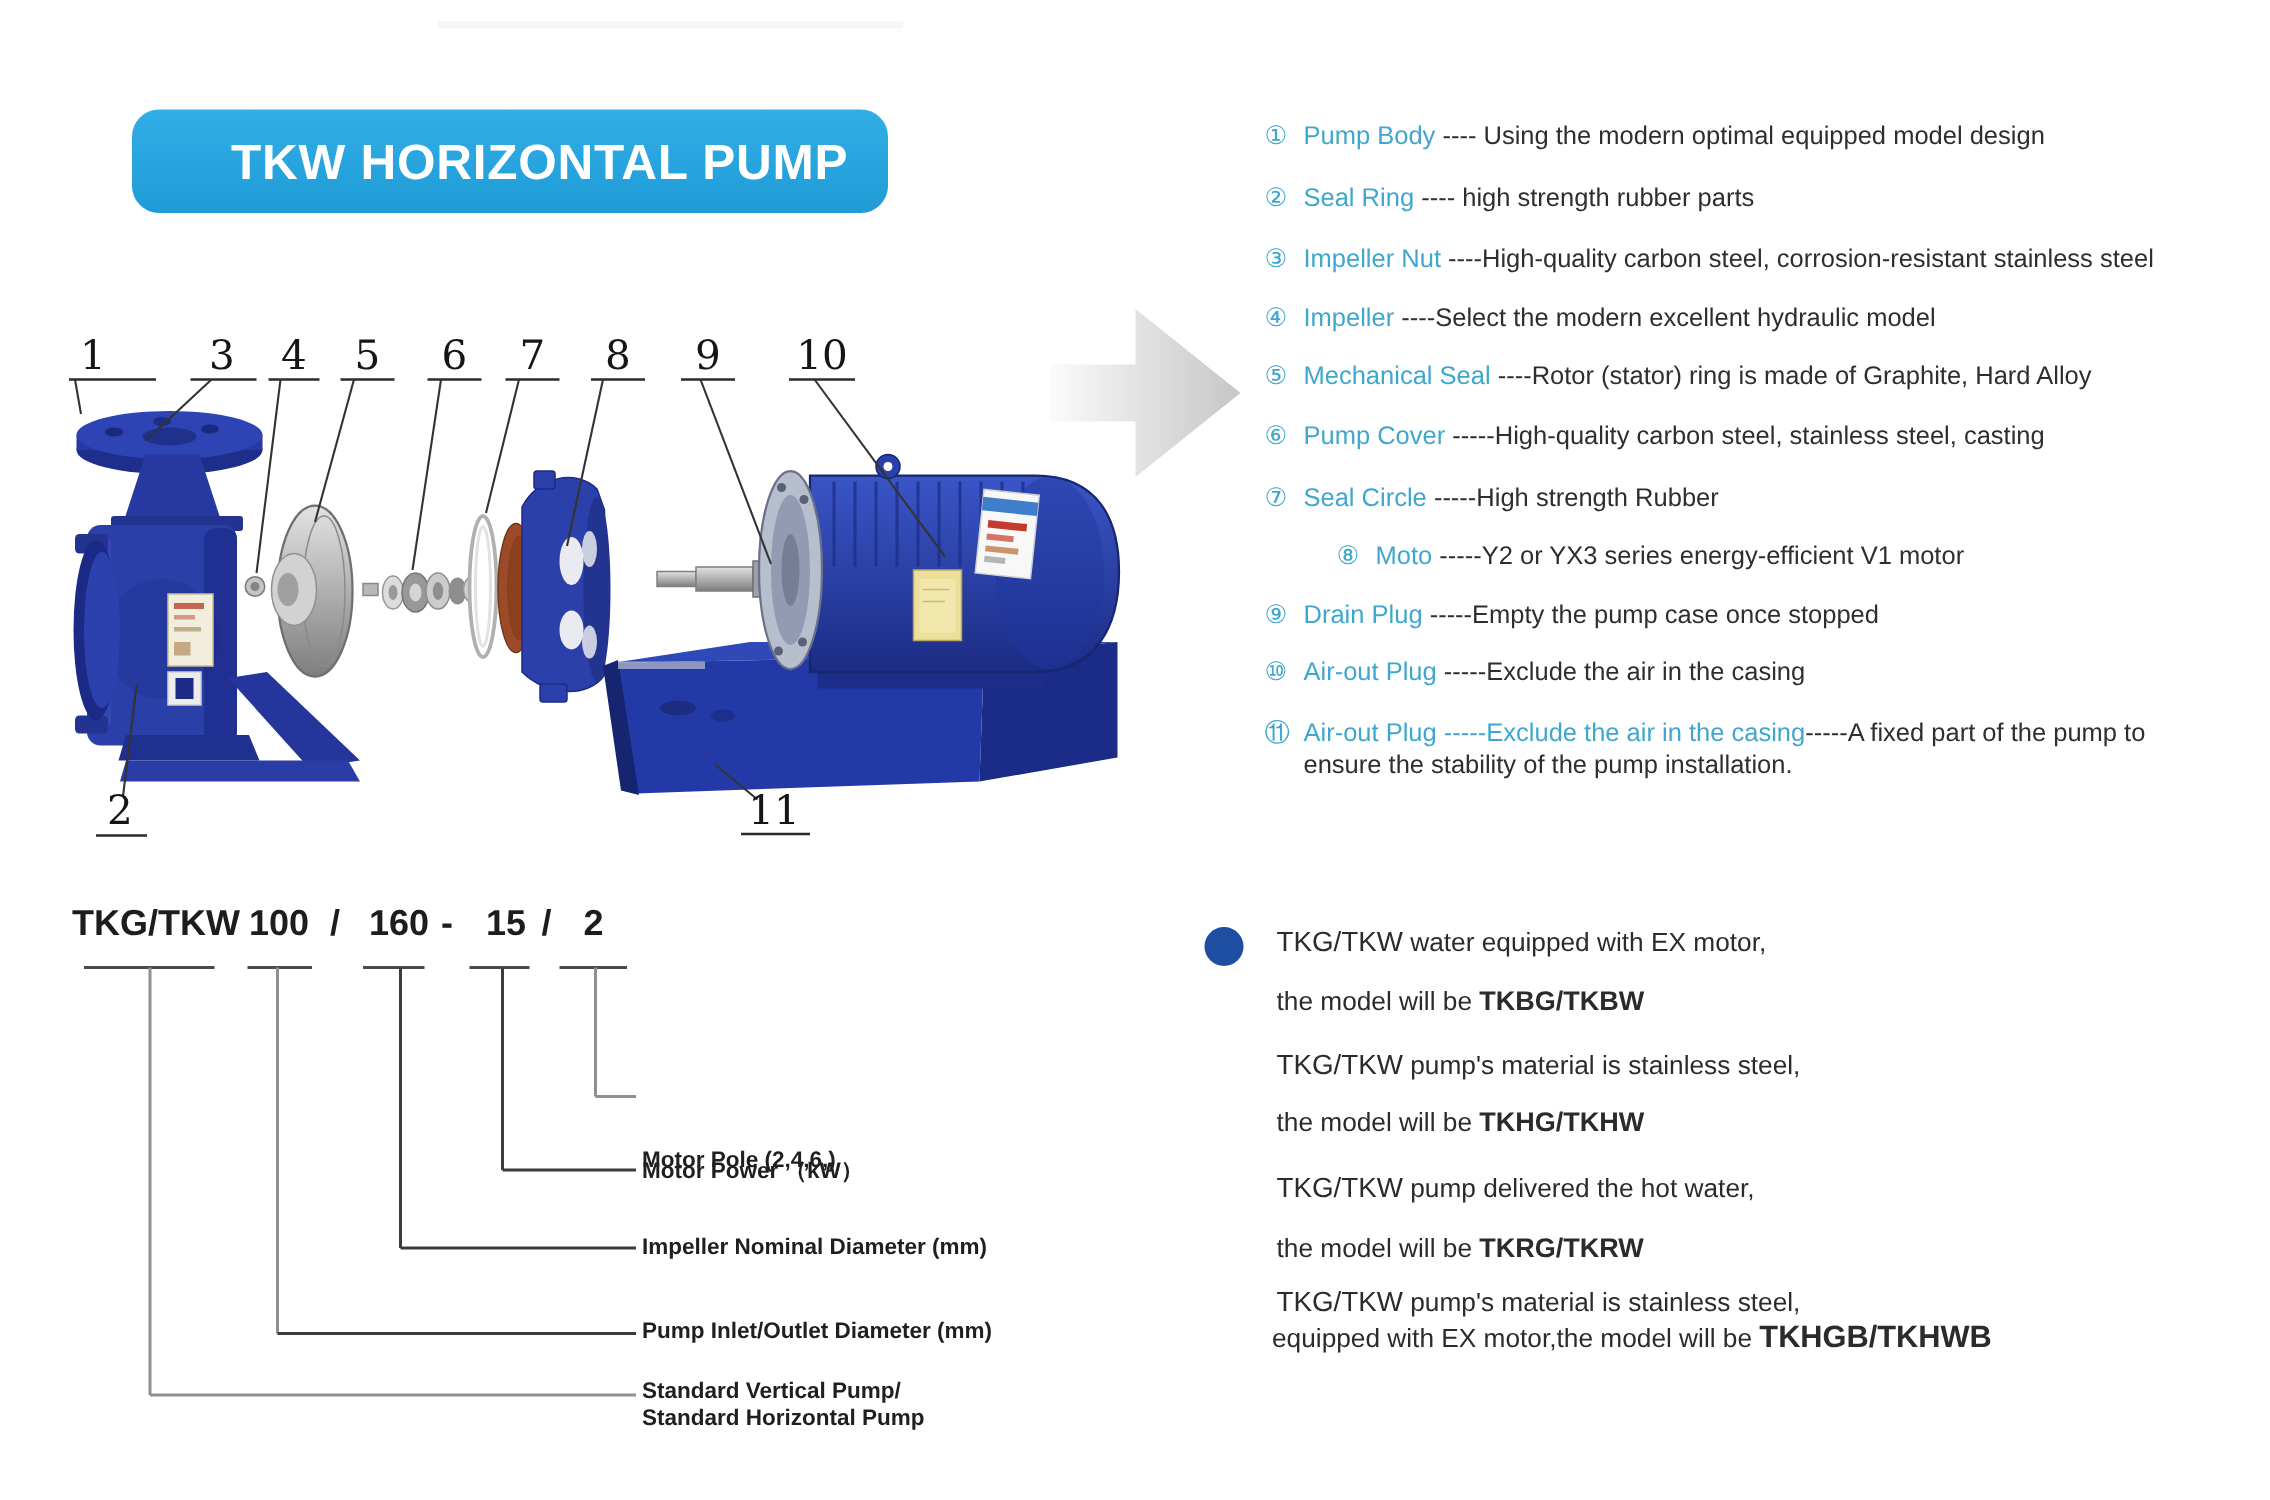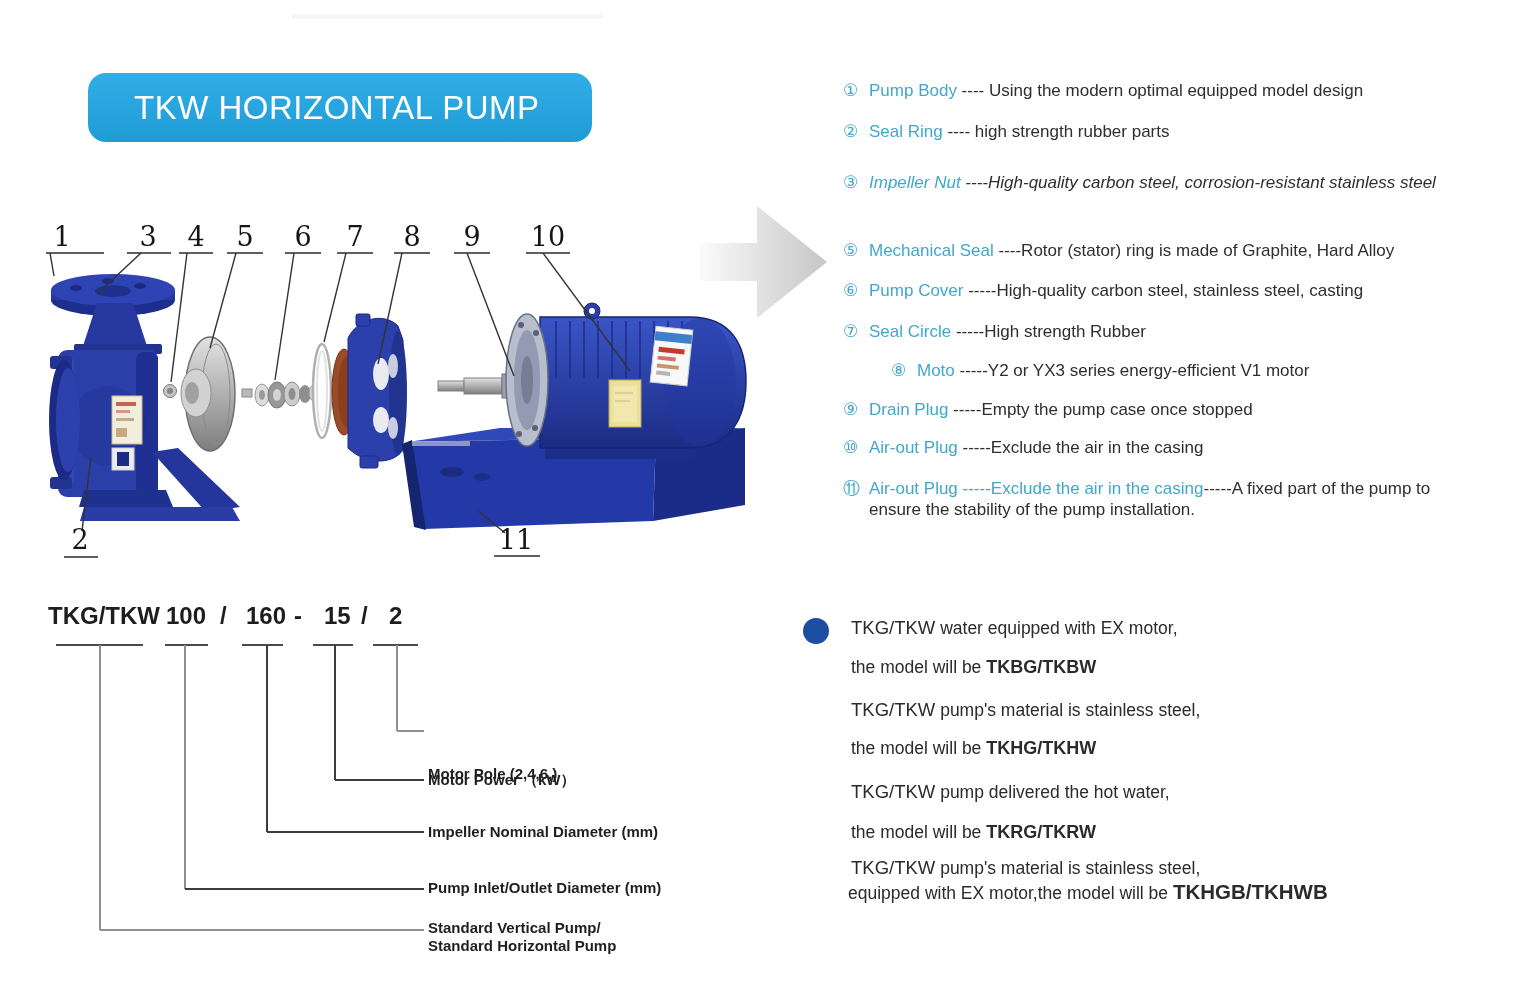--- a/index.html
+++ b/index.html
@@ -3,21 +3,21 @@
 <meta charset="utf-8">
 <style>
   html,body{margin:0;padding:0;background:#ffffff;}
   .canvas{position:relative;width:1513px;height:1000px;background:#fff;overflow:hidden;
           font-family:"Liberation Sans","DejaVu Sans",sans-serif;}
   .abs{position:absolute;}
 
   
   .banner{position:absolute;left:88px;top:73px;width:504px;height:69px;border-radius:18px;
           background:linear-gradient(#31aee6,#1f9cd6);display:flex;align-items:center;}
-  .banner-title{color:#fff;font-weight:normal;font-size:33px;letter-spacing:.5px;padding-left:46px;white-space:nowrap;}
+  .banner-title{color:#fff;font-weight:bold;font-size:33px;letter-spacing:.5px;padding-left:66px;white-space:nowrap;}
 
   
   .artifact{position:absolute;left:292px;top:14px;width:310px;height:5px;background:#f6f6f6;}
 
   
   .parts-list{position:absolute;left:843px;top:0;width:670px;height:560px;}
   .part-item{position:absolute;left:0;white-space:nowrap;font-size:17px;color:#2e2e2e;line-height:21px;}
   .badge{display:inline-block;width:26px;font-size:17px;}
   .cyan{color:#3fa7cd;}
   .desc{color:#2e2e2e;}
@@ -239,21 +239,22 @@
       <text class="callout" x="472" y="246" text-anchor="middle">9</text>
       <text class="callout" x="548" y="246" text-anchor="middle">10</text>
       <text class="callout" x="80" y="549" text-anchor="middle">2</text>
       <text class="callout" x="516" y="549" text-anchor="middle">11</text>
     </g>
   </svg>
 
   <div class="parts-list">
       <div class="part-item" style="top: 80px;"><span class="badge cyan">①</span><span class="cyan">Pump Body</span><span class="desc"> ---- Using the modern optimal equipped model design</span></div>
       <div class="part-item" style="top: 121px;"><span class="badge cyan">②</span><span class="cyan">Seal Ring</span><span class="desc"> ---- high strength rubber parts</span></div>
-      <div class="part-item" style="top: 172px; font-style: italic;"><span class="badge cyan">③</span><span class="cyan">Impeller Nut</span><span class="desc"> ----High-quality carbon steel, corrosion-resistant stainless steel</span></div>
+      <div class="part-item" style="top: 162px;"><span class="badge cyan">③</span><span class="cyan">Impeller Nut</span><span class="desc"> ----High-quality carbon steel, corrosion-resistant stainless steel</span></div>
+      <div class="part-item" style="top: 201px;"><span class="badge cyan">④</span><span class="cyan">Impeller</span><span class="desc"> ----Select the modern excellent hydraulic model</span></div>
       <div class="part-item" style="top: 240px;"><span class="badge cyan">⑤</span><span class="cyan">Mechanical Seal</span><span class="desc"> ----Rotor (stator) ring is made of Graphite, Hard Alloy</span></div>
       <div class="part-item" style="top: 280px;"><span class="badge cyan">⑥</span><span class="cyan">Pump Cover</span><span class="desc"> -----High-quality carbon steel, stainless steel, casting</span></div>
       <div class="part-item" style="top: 321px;"><span class="badge cyan">⑦</span><span class="cyan">Seal Circle</span><span class="desc"> -----High strength Rubber</span></div>
       <div class="part-item" style="top: 360px; margin-left: 48px;"><span class="badge cyan">⑧</span><span class="cyan">Moto</span><span class="desc"> -----Y2 or YX3 series energy-efficient V1 motor</span></div>
       <div class="part-item" style="top: 399px;"><span class="badge cyan">⑨</span><span class="cyan">Drain Plug</span><span class="desc"> -----Empty the pump case once stopped</span></div>
       <div class="part-item" style="top: 437px;"><span class="badge cyan">⑩</span><span class="cyan">Air-out Plug</span><span class="desc"> -----Exclude the air in the casing</span></div>
       <div class="part-item" style="top: 478px;"><span class="badge cyan">⑪</span><span class="cyan">Air-out Plug</span><span class="cyan"> -----Exclude the air in the casing</span><span class="desc">-----A fixed part of the pump to</span><div class="part-line2 desc">ensure the stability of the pump installation.</div></div>
     </div>
 
   <div>

